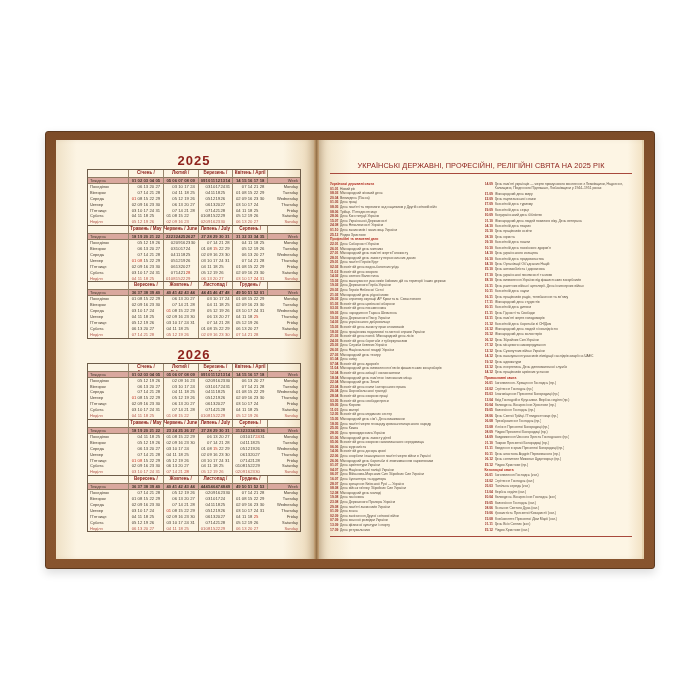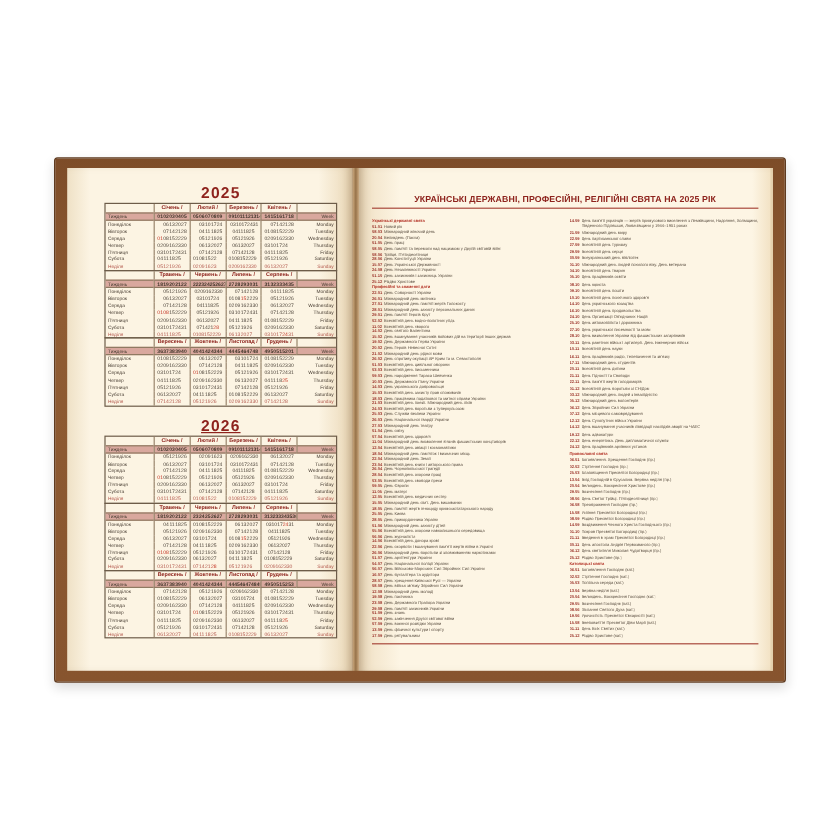--- a/index.html
+++ b/index.html
@@ -4,21 +4,21 @@
 <style>
   html,body{margin:0;padding:0;background:#ffffff;}
   body{width:700px;height:700px;position:relative;overflow:hidden;font-family:"Liberation Sans",sans-serif;}
   *{box-sizing:border-box;}
 
   .book{position:absolute;left:45px;top:131px;width:610px;height:438px;
     background:linear-gradient(180deg,#7d4c28,#8f5c33 30%,#87542e);
     border:1px solid #5e3a1f;border-radius:3px;box-shadow:0 4px 10px rgba(0,0,0,.14);}
   .pages{position:absolute;left:10px;top:8px;right:10px;bottom:9px;display:flex;}
   .page{position:relative;overflow:hidden;}
-  .page.left{width:238px;
+  .page.left{width:258px;
     background:linear-gradient(to right,#efe1c6,#fcf4e3 8%,#fcf4e3 88%,#eaD7b6 100%);
     box-shadow:inset -7px 0 9px -6px rgba(110,75,40,.5);}
   .spine{width:5px;background:linear-gradient(to right,#c8a67b,#97734a 50%,#c8a67b);}
   .page.right{flex:1;
     background:linear-gradient(to right,#efdfc2,#fdf5e4 10%,#fdf5e4 95%,#f1e0c1 100%);
     box-shadow:inset 8px 0 10px -7px rgba(110,75,40,.5),inset -2px 0 0 #e6d2ae;}
 
   
   .cal-area{margin:0 13px 0 31px;}
   .year-title{font-weight:bold;font-size:13px;line-height:14px;color:#8e231d;
@@ -39,21 +39,21 @@
   .lbl.en{text-align:right;padding-right:2px;padding-left:0;}
   .lbl.sun{color:#b2564b;}
   .mdays{display:grid;padding:0 2px;}
   .mdays span{font-size:4.2px;text-align:center;color:#4b4238;white-space:nowrap;}
   .mdays span.wn{font-weight:bold;color:#42362b;}
   .mdays span.sun{color:#b2564b;}
   .mdays span.hol{color:#c33222;}
 
   
   .rp-inner{position:absolute;left:11px;right:12px;top:0;bottom:0;}
-  .rp-title{padding-top:22px;text-align:center;font-weight:bold;font-size:7.3px;
+  .rp-title{padding-top:22px;text-align:center;font-weight:normal;font-size:7.3px;
     line-height:8px;color:#8e231d;letter-spacing:.1px;white-space:nowrap;}
   .rp-rule{border-top:1px solid #a8493c;margin-top:3px;}
   .rp-rule.bottom{position:absolute;left:0;right:0;bottom:22px;margin:0;}
   .rp-cols{position:absolute;left:0;right:0;top:42px;bottom:27px;display:flex;gap:7px;}
   .rp-col{flex:1;display:flex;flex-direction:column;justify-content:space-between;min-width:0;}
   .sect{font-size:3.4px;line-height:1.2;font-weight:bold;color:#b23024;white-space:nowrap;}
   .entry{display:flex;font-size:3.4px;line-height:1.2;color:#584c3f;
     white-space:nowrap;overflow:hidden;}
   .entry .d{font-weight:bold;color:#9c352c;flex:0 0 10px;}
   .entry .t{overflow:hidden;}

